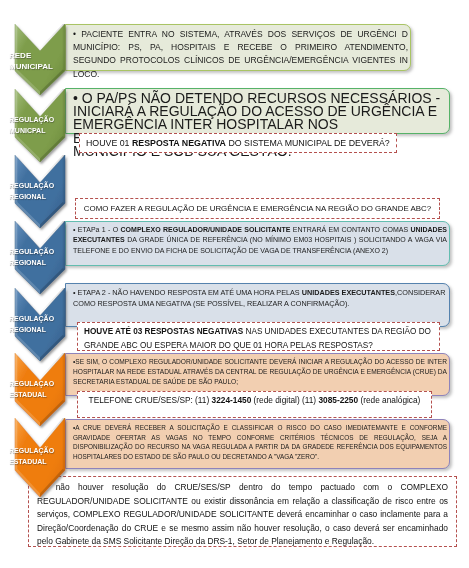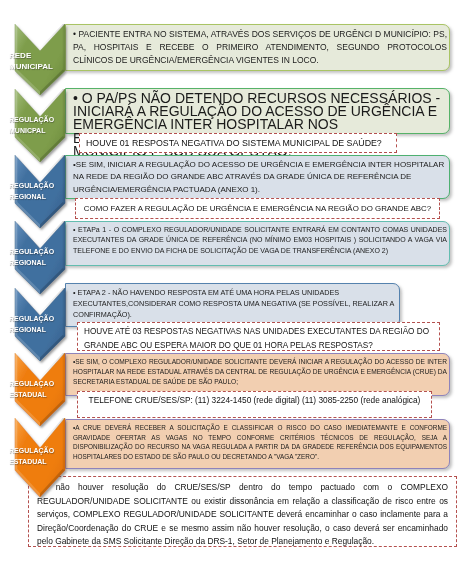--- a/index.html
+++ b/index.html
@@ -26,21 +26,21 @@
 .box p{margin:0;color:#1a1a1a;text-align:justify;}
 
 
 .qbox{position:absolute;box-sizing:border-box;background:#fff;
   border:1.3px dashed #b4504e;padding:2px 6px;}
 .qbox p{margin:0;color:#111;}
 
 
 .note{position:absolute;box-sizing:border-box;background:#fff;border:1.3px dashed #b4504e;padding:4px 8px;}
 .note p{margin:0;color:#111;text-align:justify;}
-b.st{font-weight:normal;}
+b.st{font-weight:bold;}
 </style>
 </head>
 <body>
 
 <div class="stage">
 
   <div class="chevwrap" style="top:24px;height:71px;">
     <svg class="chevsvg" viewBox="0 0 62 71" width="62" height="71">
       <defs>
         <linearGradient id="g0" x1="0" y1="0.1" x2="1" y2="0.9">
@@ -293,45 +293,42 @@
 
       <polygon points="56.0,0 31.0,30.02 31.0,26.42 53.7,0" fill="url(#k6)"></polygon>
 
       <polygon points="56.0,0 53.7,0 53.7,50.84 56.0,52.14" fill="#000000" opacity="0.07"></polygon>
 
       <polygon points="56.0,52.14 53.7,50.84 31.0,75.60 31.0,79" fill="#000000" opacity="0.17"></polygon>
     </svg>
     <div class="chevlbl" style="top:28px;font-size:7px;line-height:10.5px;"><span>REGULAÇÃO</span><br><span>ESTADUAL</span></div>
   </div>
 
-  <div class="box bgreen" style="left:65px;top:24px;width:385px;height:47px;">
+  <div class="box bgreen" style="left:65px;top:24px;width:346px;height:47px;">
     <p style="font-size:8.5px;line-height:13.2px;">•&nbsp;<span>PACIENTE ENTRA NO SISTEMA, ATRAVÉS DOS SERVIÇOS DE URGÊNCI D MUNICÍPIO: PS, PA, HOSPITAIS E RECEBE O PRIMEIRO ATENDIMENTO, SEGUNDO PROTOCOLOS CLÍNICOS DE URGÊNCIA/EMERGÊNCIA VIGENTES IN LOCO.</span></p>
   </div>
 
   <div class="box bgreen2" style="left:65px;top:88px;width:385px;height:46px;">
     <p style="font-size:14px;line-height:13.2px;text-align:left;">•&nbsp;<span>O PA/PS NÃO DETENDO RECURSOS NECESSÁRIOS  - INICIARÁ A REGULAÇÃO DO ACESSO DE URGÊNCIA E EMERGÊNCIA INTER HOSPITALAR NOS EQUIPAMENTOS HOSPITALARES DENTRO DO MUNICÍPIO E SOB SUA GESTÃO.</span></p>
   </div>
 
   <div class="qbox" style="left:79px;top:133px;width:318px;height:20px;">
-    <p style="font-size:8.8px;line-height:15px;"><span>HOUVE 01 </span><b class="st">RESPOSTA NEGATIVA</b><span> DO SISTEMA MUNICIPAL DE SAÚDE?</span></p>
-  </div>
-
-  <div class="box bgrn3" style="left:65px;top:155px;width:385px;height:44px;">
-    <p style="font-size:8.0px;line-height:12.3px;text-align:left;">•<span>SE SIM, INICIAR A REGULAÇÃO DO ACESSO DE URGÊNCIA E EMERGÊNCIA INTER HOSPITALAR NA REDE DA REGIÃO DO GRANDE ABC ATRAVÉS DA GRADE ÚNICA DE REFERÊNCIA DE URGÊNCIA/EMERGÊNCIA PACTUADA (ANEXO 1).</span></p>
-  </div>
+    <p style="font-size:8.8px;line-height:15px;"><span>HOUVE 01 </span><b class="st">RESPOSTA NEGATIVA</b><span> DO SISTEMA MUNICIPAL DE DEVERÁ?</span></p>
+  </div>
+
 
   <div class="qbox" style="left:75px;top:198px;width:365px;height:21px;">
     <p style="font-size:7.9px;line-height:16px;text-align:center;">COMO FAZER A REGULAÇÃO DE URGÊNCIA E EMERGÊNCIA NA REGIÃO DO GRANDE ABC?</p>
   </div>
 
   <div class="box bteal" style="left:65px;top:221px;width:385px;height:45px;">
     <p style="font-size:7.0px;line-height:10.3px;">• <span>ETAPa 1 - O </span><b class="st">COMPLEXO REGULADOR/UNIDADE SOLICITANTE</b><span> ENTRARÁ EM CONTANTO COMAS </span><b class="st">UNIDADES EXECUTANTES</b><span> DA GRADE ÚNICA DE REFERÊNCIA (NO MÍNIMO EM03 HOSPITAIS ) SOLICITANDO A VAGA VIA TELEFONE E DO ENVIO DA FICHA DE SOLICITAÇÃO DE VAGA DE TRANSFERÊNCIA (ANEXO 2)</span></p>
   </div>
 
-  <div class="box bsteel" style="left:65px;top:283px;width:335px;height:44px;">
+  <div class="box bsteel" style="left:65px;top:283px;width:385px;height:44px;">
     <p style="font-size:7.25px;line-height:11px;text-align:left;">• <span>ETAPA 2 - NÃO HAVENDO RESPOSTA  EM ATÉ UMA HORA PELAS </span><b class="st">UNIDADES EXECUTANTES</b><span>,CONSIDERAR COMO RESPOSTA UMA NEGATIVA (SE POSSÍVEL, REALIZAR A CONFIRMAÇÃO).</span></p>
   </div>
 
   <div class="qbox" style="left:77px;top:322px;width:363px;height:29px;">
     <p style="font-size:8.2px;line-height:13.5px;"><b class="st">HOUVE ATÉ 03 RESPOSTAS NEGATIVAS</b><span> NAS UNIDADES EXECUTANTES DA REGIÃO DO GRANDE ABC OU ESPERA MAIOR DO QUE 01 HORA PELAS RESPOSTAS?</span></p>
   </div>
 
   <div class="box bpeach" style="left:65px;top:353px;width:385px;height:43px;">
     <p style="font-size:6.6px;line-height:9.8px;">•<span>SE SIM, O COMPLEXO REGULADOR/UNIDADE SOLICITANTE DEVERÁ INICIAR A REGULAÇÃO DO ACESSO DE INTER HOSPITALAR  NA REDE ESTADUAL ATRAVÉS DA CENTRAL DE REGULAÇÃO DE URGÊNCIA E EMERGÊNCIA  (CRUE) DA SECRETARIA ESTADUAL DE SAÚDE DE SÃO PAULO;</span></p>
   </div>

